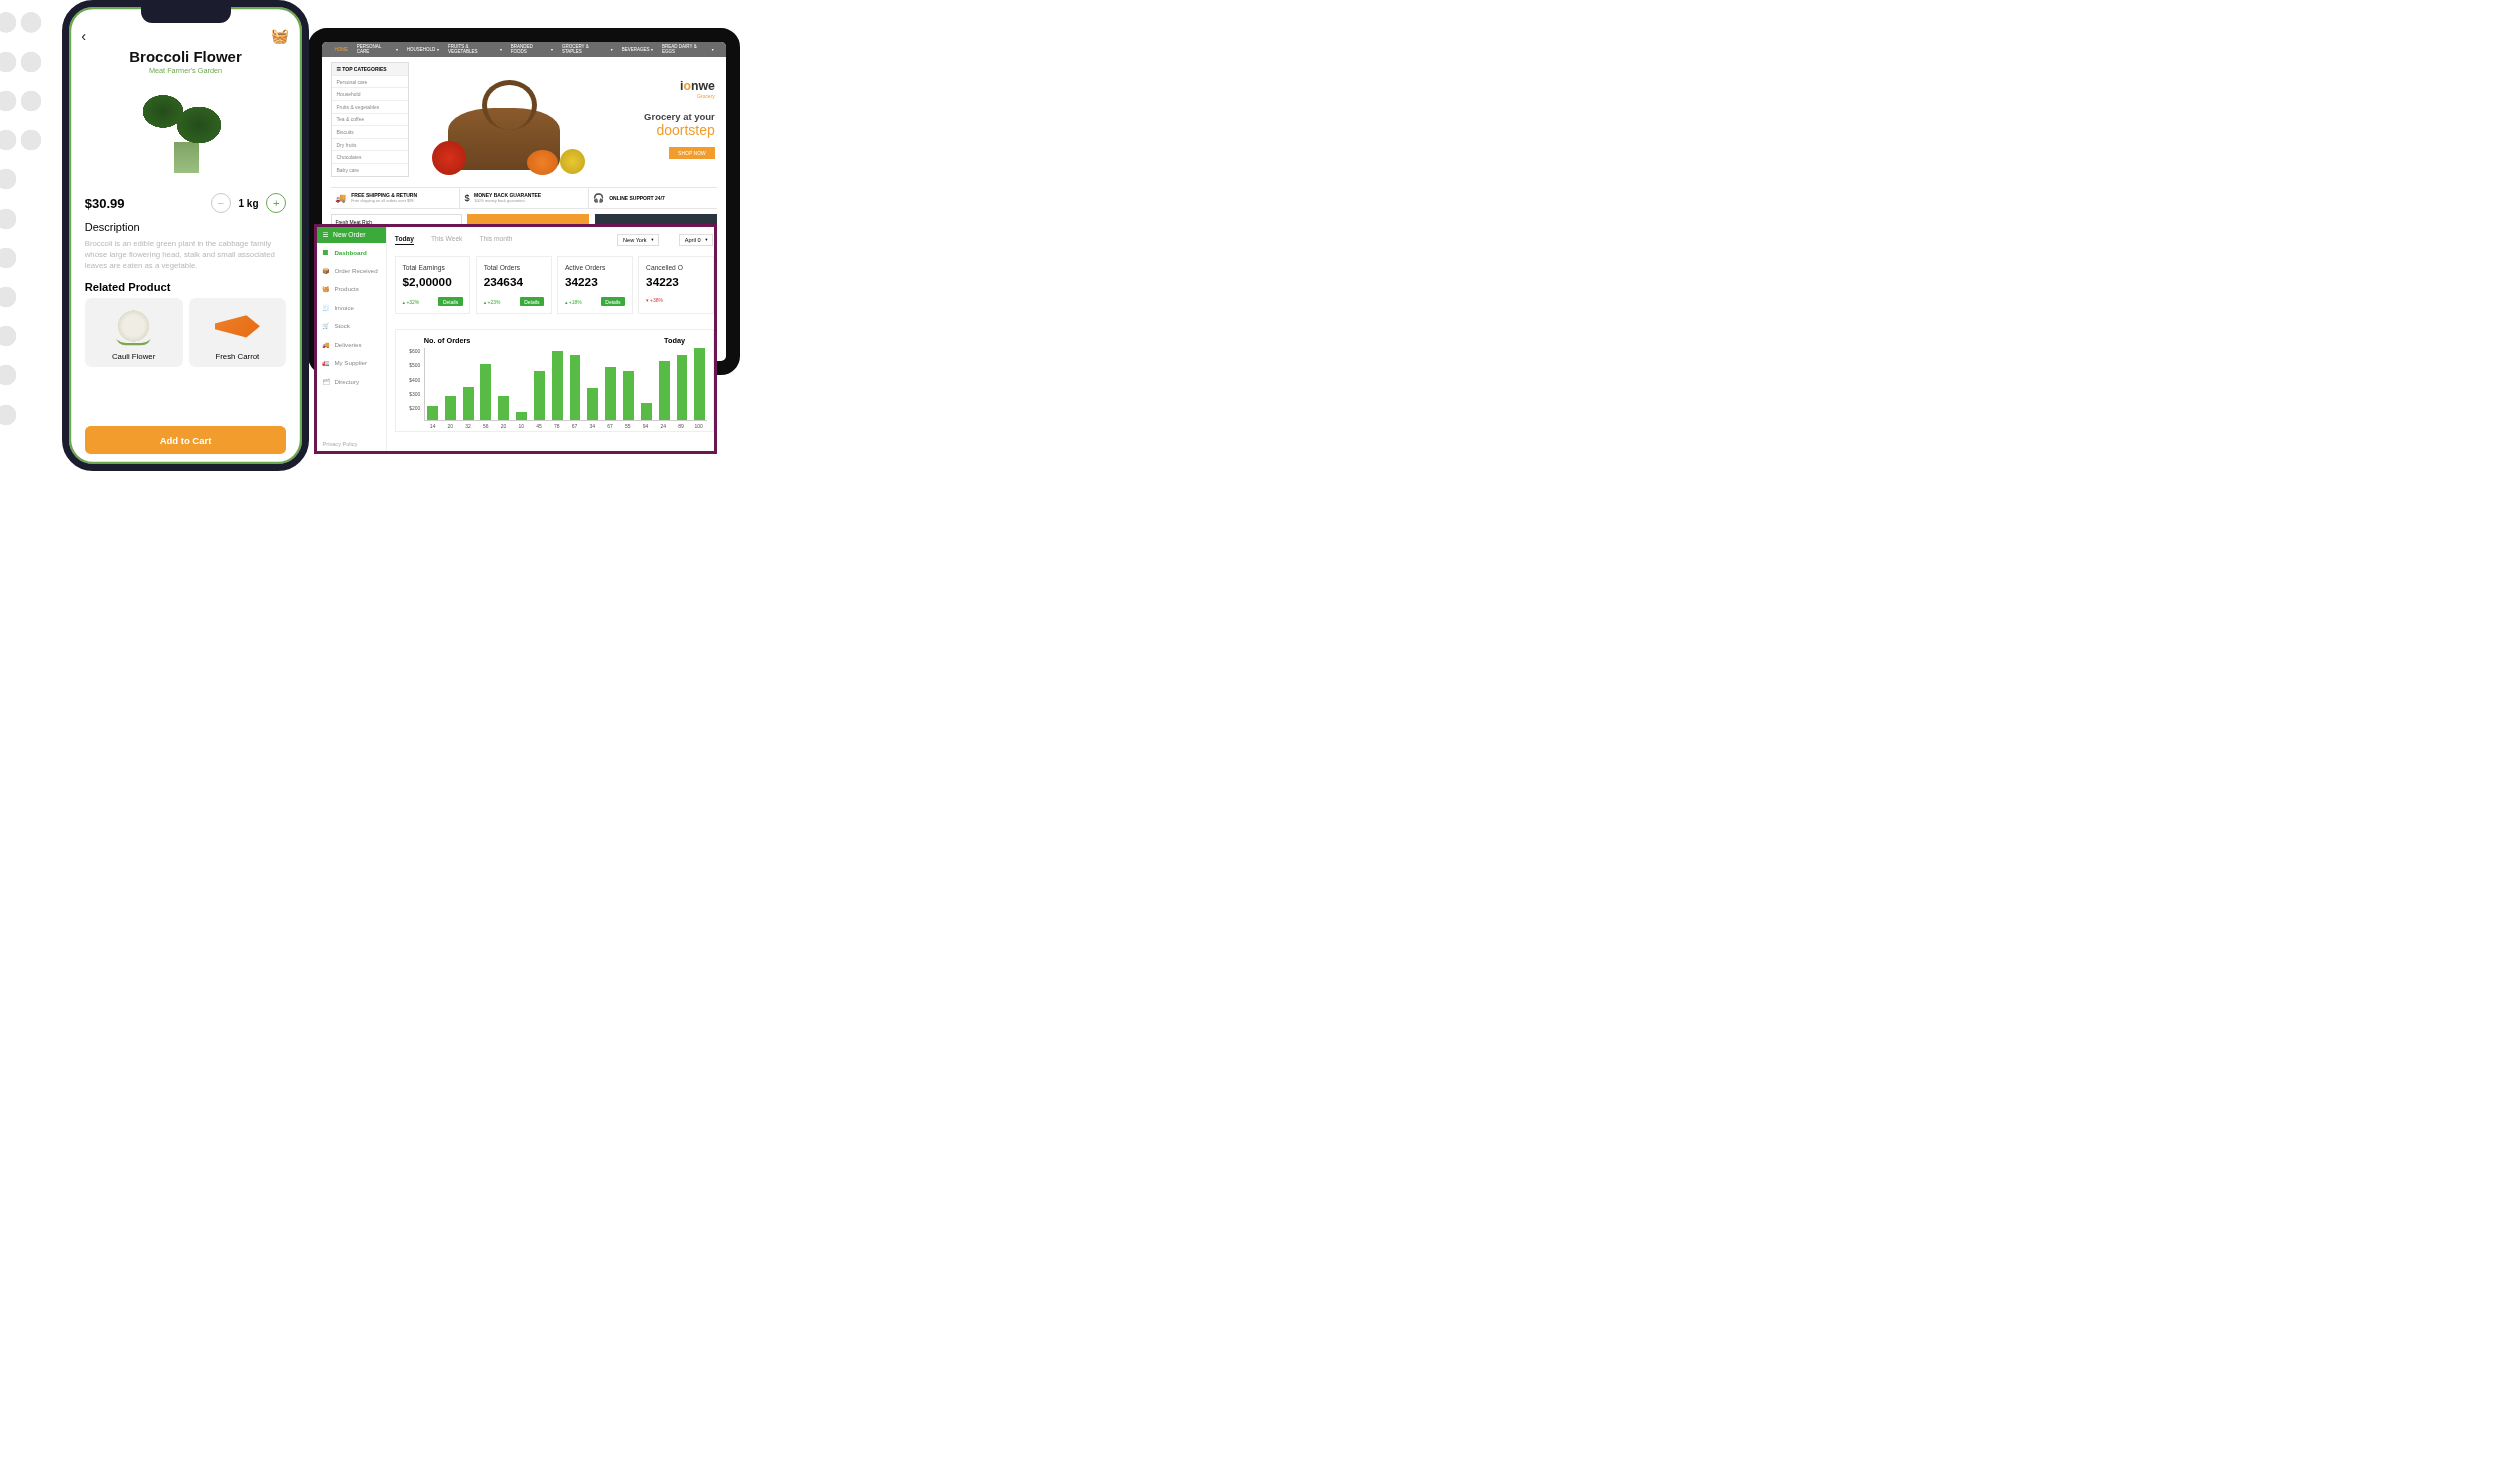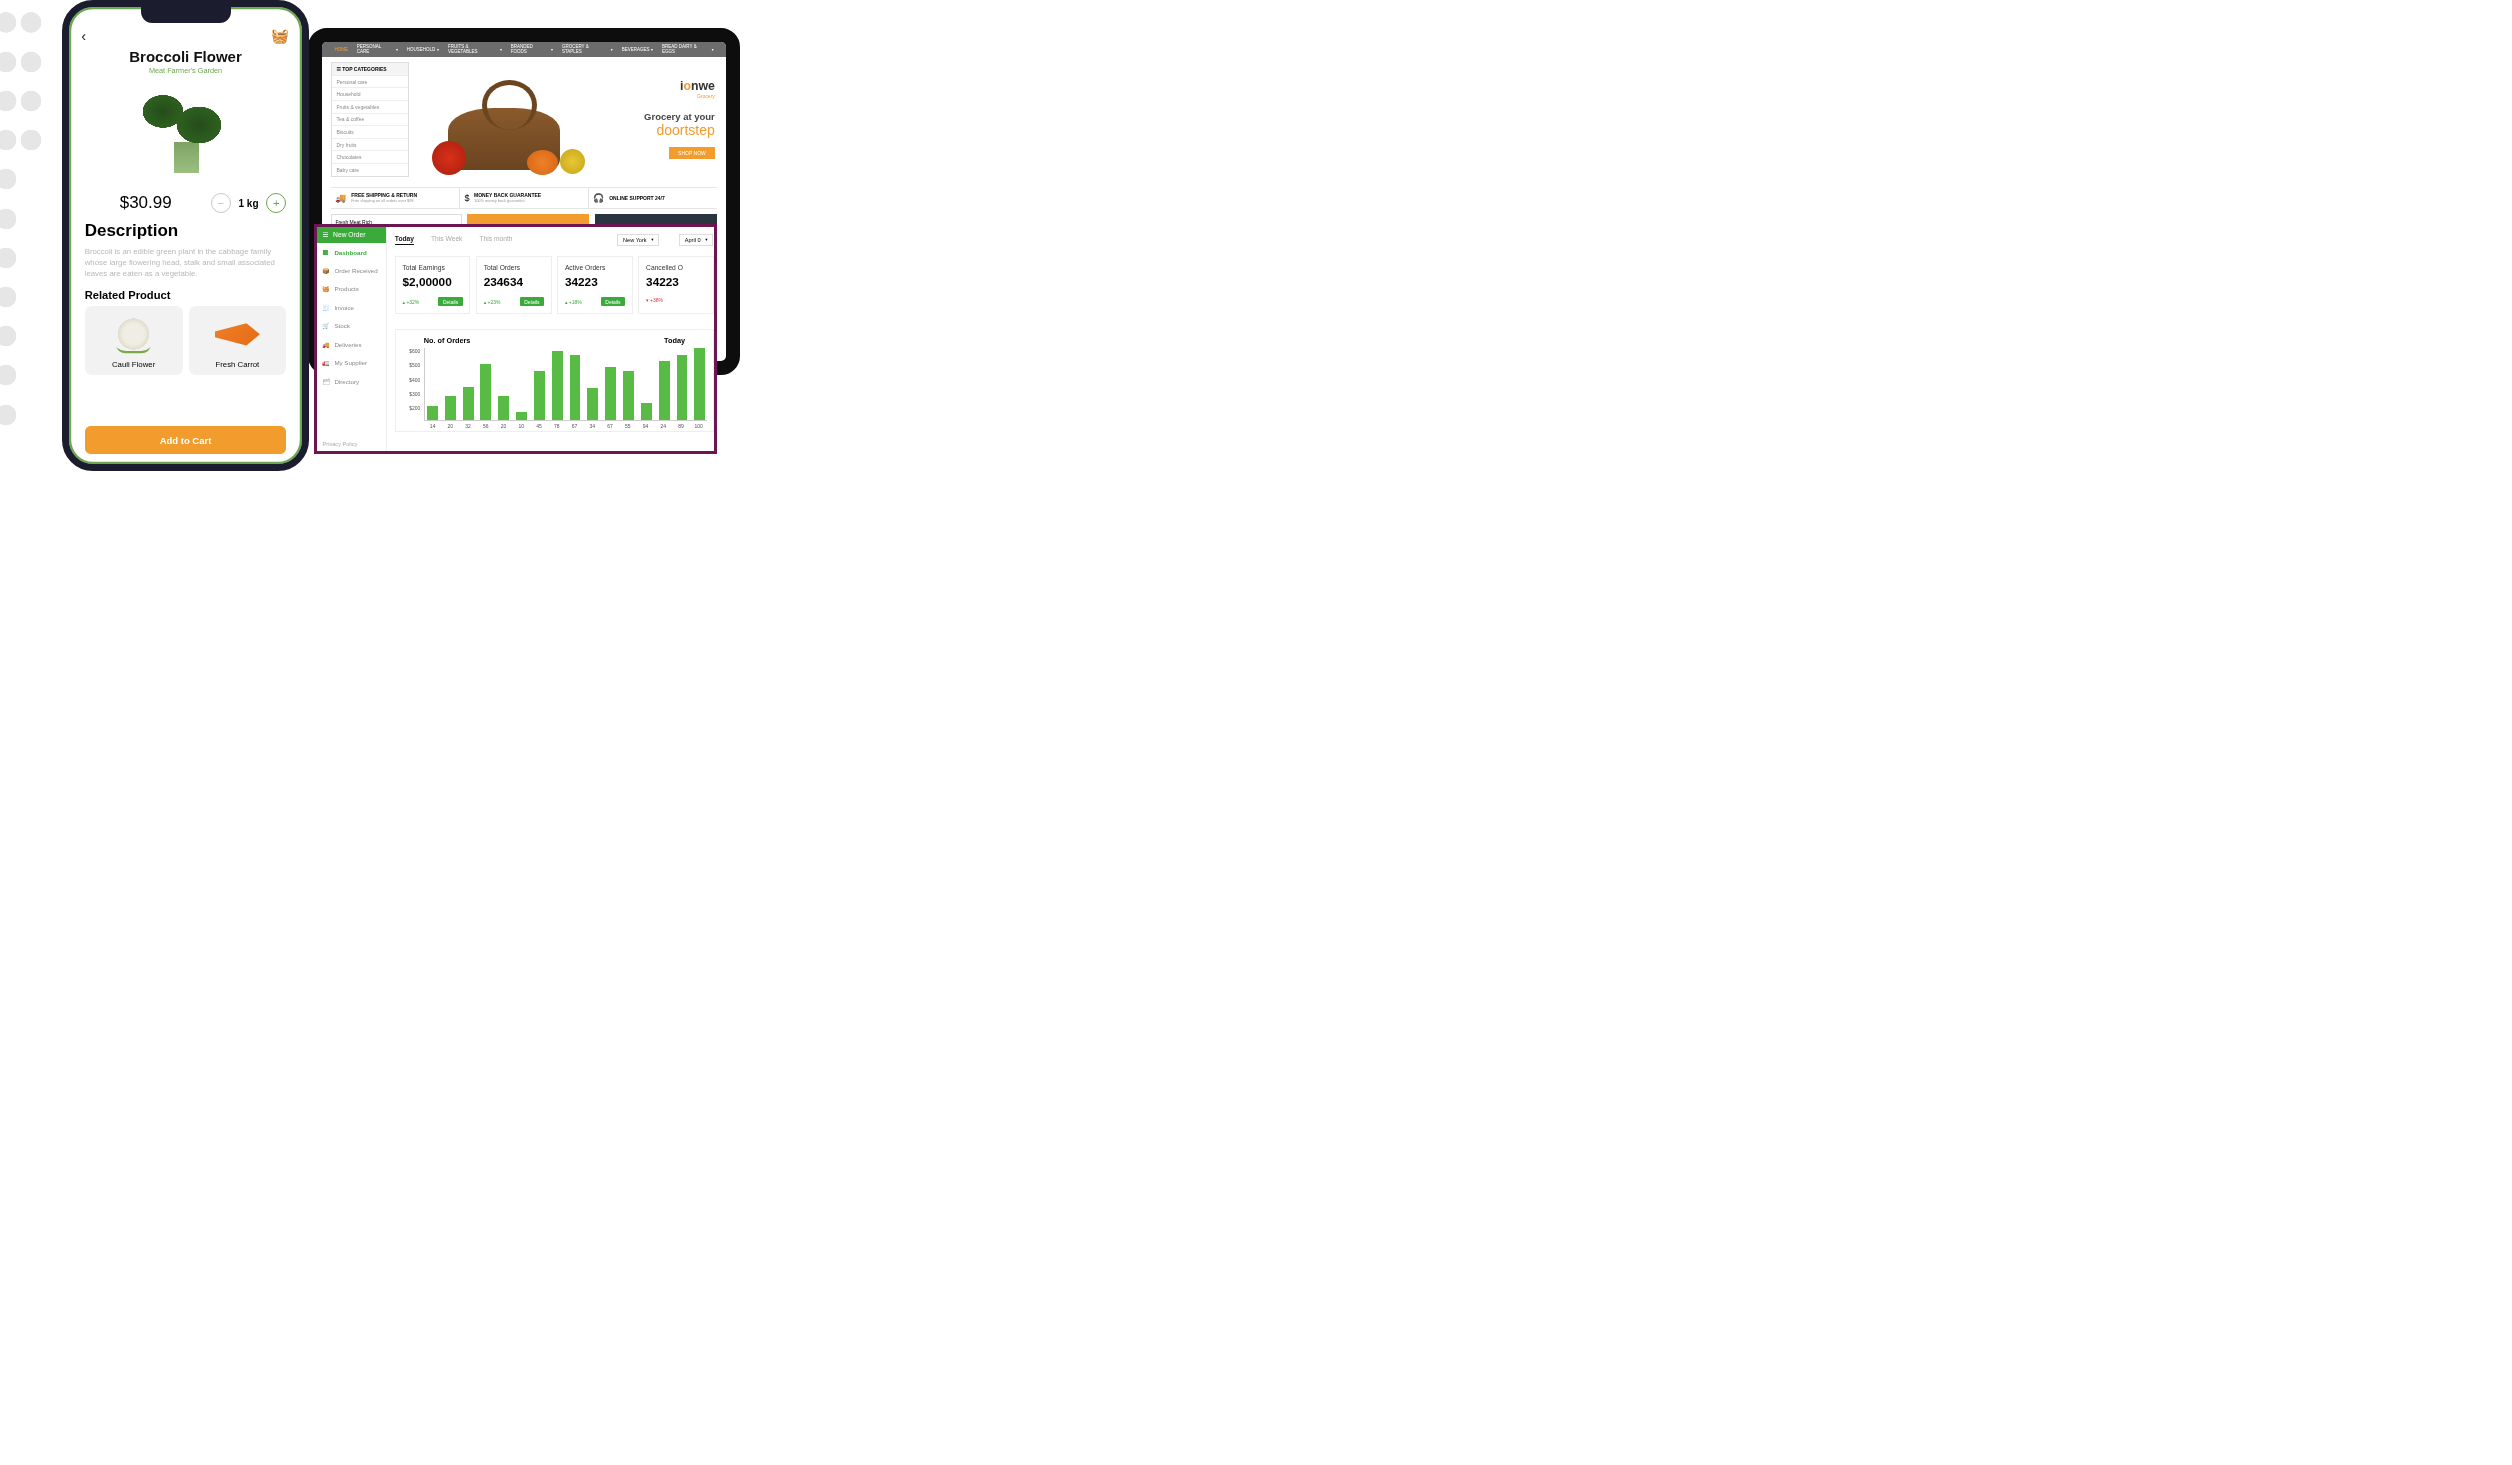--- a/index.html
+++ b/index.html
@@ -37,27 +37,27 @@
 .ptitle h1 { font-size: 15px; font-weight: 800; color: #111; }
 .ptitle .sub { color: #6ba84f; font-size: 7.3px; margin-top: 1.1px; }
 .prod-img { height: 118px; display: flex; align-items: center; justify-content: center; }
 .broccoli {
  width: 101px; height: 90px; position: relative;
  background: radial-gradient(ellipse 31px 25px at 28px 22.4px,#234d1a,#2f6020 65%,transparent 66%),
              radial-gradient(ellipse 34px 28px at 64px 36px,#234d1a,#2f6020 65%,transparent 66%),
              linear-gradient(#7da362,#9cbf82) 39px 53px/25px 31px no-repeat;
 }
 .price-row { display: flex; align-items: center; justify-content: space-between; padding: 0 15.7px; }
-.price { font-size: 17px; font-weight: 400; margin-left: 35px; }
+.price { font-size: 13px; font-weight: 700; }
 .qty-wrap { display: flex; align-items: center; gap: 7.8px; }
 .qbtn { width: 20px; height: 20px; border: 1.1px solid #6ba84f; border-radius: 50%; background: #fff; display: flex; align-items: center; justify-content: center; font-size: 11.2px; color: #6ba84f; cursor: pointer; }
 .qbtn.minus { border-color: #c8c8c8; color: #bdbdbd; }
 .qval { font-size: 10px; font-weight: 700; }
 .desc-sec { padding: 7.8px 15.7px 0; }
-.desc-sec h3 { font-size: 17px; font-weight: 700; margin-bottom: 4.5px; }
+.desc-sec h3 { font-size: 11px; font-weight: 400; margin-bottom: 4.5px; }
 .desc-sec p { font-size: 7.8px; line-height: 1.45; color: #b8b8b8; }
 .rel-sec { padding: 9px 15.7px 0; }
 .rel-sec h3 { font-size: 11.2px; font-weight: 800; margin-bottom: 5.6px; }
 .rel-cards { display: flex; gap: 6px; }
 .rel-card { flex: 1; background: #f2f2f2; border-radius: 6.7px; padding: 5.6px; text-align: center; }
 .rel-card .img { height: 45px; display: flex; align-items: center; justify-content: center; }
 .cauli { width: 39px; height: 34px; background: radial-gradient(circle,#f0eee4 40%,#e0ddce 60%,transparent 61%); border-radius: 40% 40% 30% 30%; box-shadow: 0 4.5px 0 -2.2px #7aa84a; }
 .carrot { width: 45px; height: 28px; background: linear-gradient(135deg,#f08028,#e46a14); clip-path: polygon(0 40%,70% 10%,100% 50%,70% 90%,0 60%); }
 .rel-card .nm { font-size: 7.8px; margin-top: 3.4px; }
 .addcart { position: absolute; left: 15.7px; right: 15.7px; bottom: 10px; height: 28px; background: #f19c2c; color: #fff; border: none; border-radius: 5.6px; font-size: 9.5px; font-weight: 600; cursor: pointer; }

